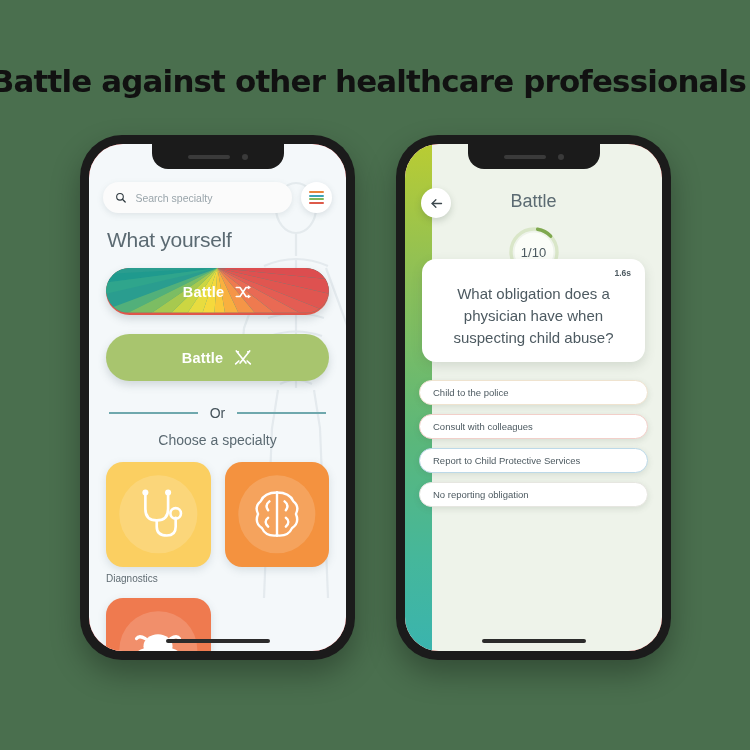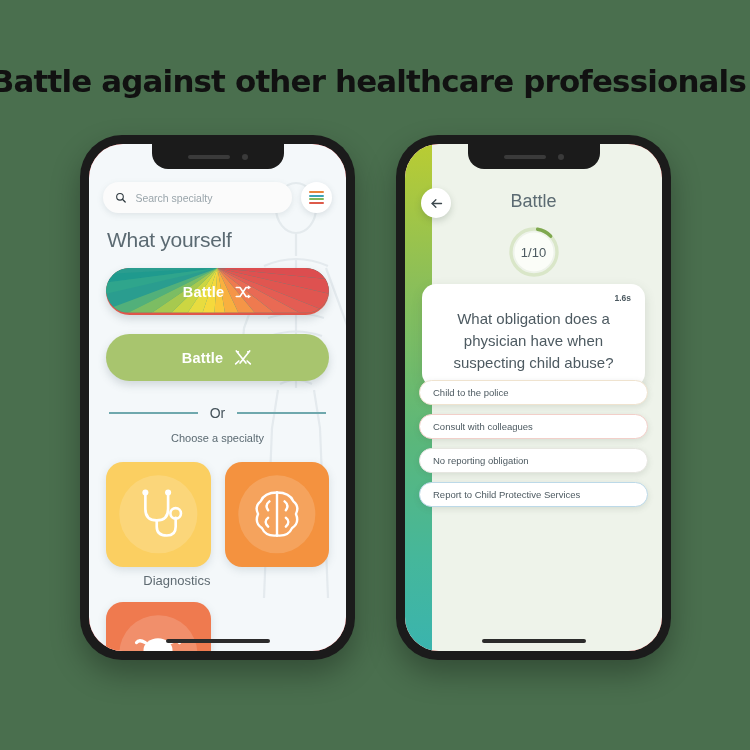--- a/index.html
+++ b/index.html
@@ -209,21 +209,21 @@
     z-index: 10;
   }
   .or-row .rule { flex: 1; height: 1.4px; background: #6fa8ad; }
   .or-row .or-text { font-size: 14px; color: #44525a; }
 
   .choose-label {
     position: absolute;
     top: 288px;
     left: 0; right: 0;
     text-align: center;
-    font-size: 11px;
+    font-size: 14px;
     color: #5b6a72;
     z-index: 10;
   }
 
   .tiles {
     position: absolute;
     top: 318px;
     left: 17px;
     right: 17px;
     display: flex;
@@ -252,22 +252,22 @@
   }
   .tile .glyph {
     position: absolute;
     top: 50%; left: 50%;
     transform: translate(-50%,-50%);
     width: 58%;
     height: 58%;
   }
   .tile-label {
     margin-top: 6px;
-    text-align: right;
-    font-size: 13px;
+    text-align: left;
+    font-size: 10px;
     color: #5f6b72;
   }
 
   
   .battle-screen {
     position: absolute;
     inset: 0;
     background: #eef3ea;
   }
   .edge-gradient {
@@ -325,21 +325,21 @@
     inset: 0;
     display: flex;
     align-items: center;
     justify-content: center;
     font-size: 13px;
     color: #4d5a61;
   }
 
   .question-card {
     position: absolute;
-    top: 140px;
+    top: 115px;
     left: 17px;
     right: 17px;
     min-height: 72px;
     background: #ffffff;
     border-radius: 14px;
     box-shadow: 0 4px 11px rgba(70,90,70,0.17);
     z-index: 16;
     padding: 9px 14px 14px;
   }
   .question-card .timer {
@@ -591,25 +591,25 @@
         <div class="qtext">What obligation does a physician have when suspecting child abuse?</div>
       </div>
 
       <div class="answers">
         <div class="answer" style="border-color:#efe3cf">
           <span>Child to the police</span>
         </div>
         <div class="answer" style="border-color:#f2cfc9">
           <span>Consult with colleagues</span>
         </div>
+        <div class="answer" style="border-color:#bcd9e8">
+          <span>Report to Child Protective Services</span>
+        </div>
         <div class="answer" style="border-color:#e6e6e0">
           <span>No reporting obligation</span>
-        </div>
-        <div class="answer" style="border-color:#bcd9e8">
-          <span>Report to Child Protective Services</span>
         </div>
       </div>
     </div>
 
     <div class="notch">
       <div class="speaker"></div>
       <div class="camera"></div>
     </div>
     <div class="home-bar"></div>
   </div>

